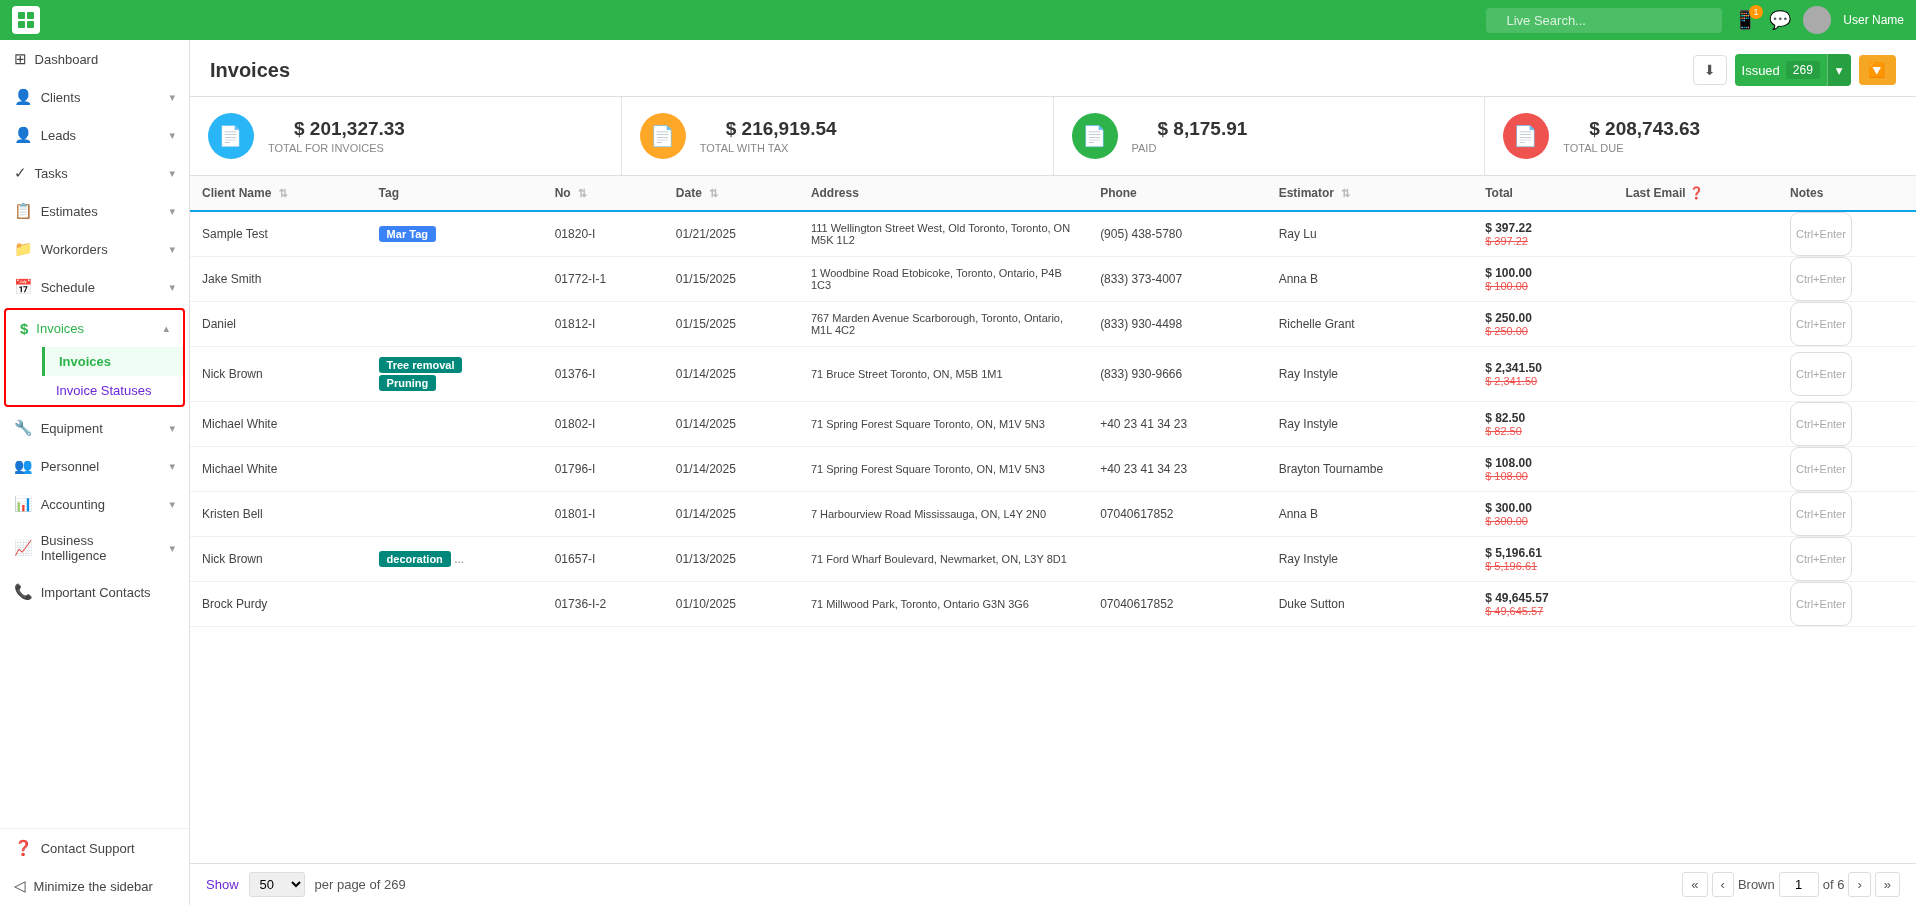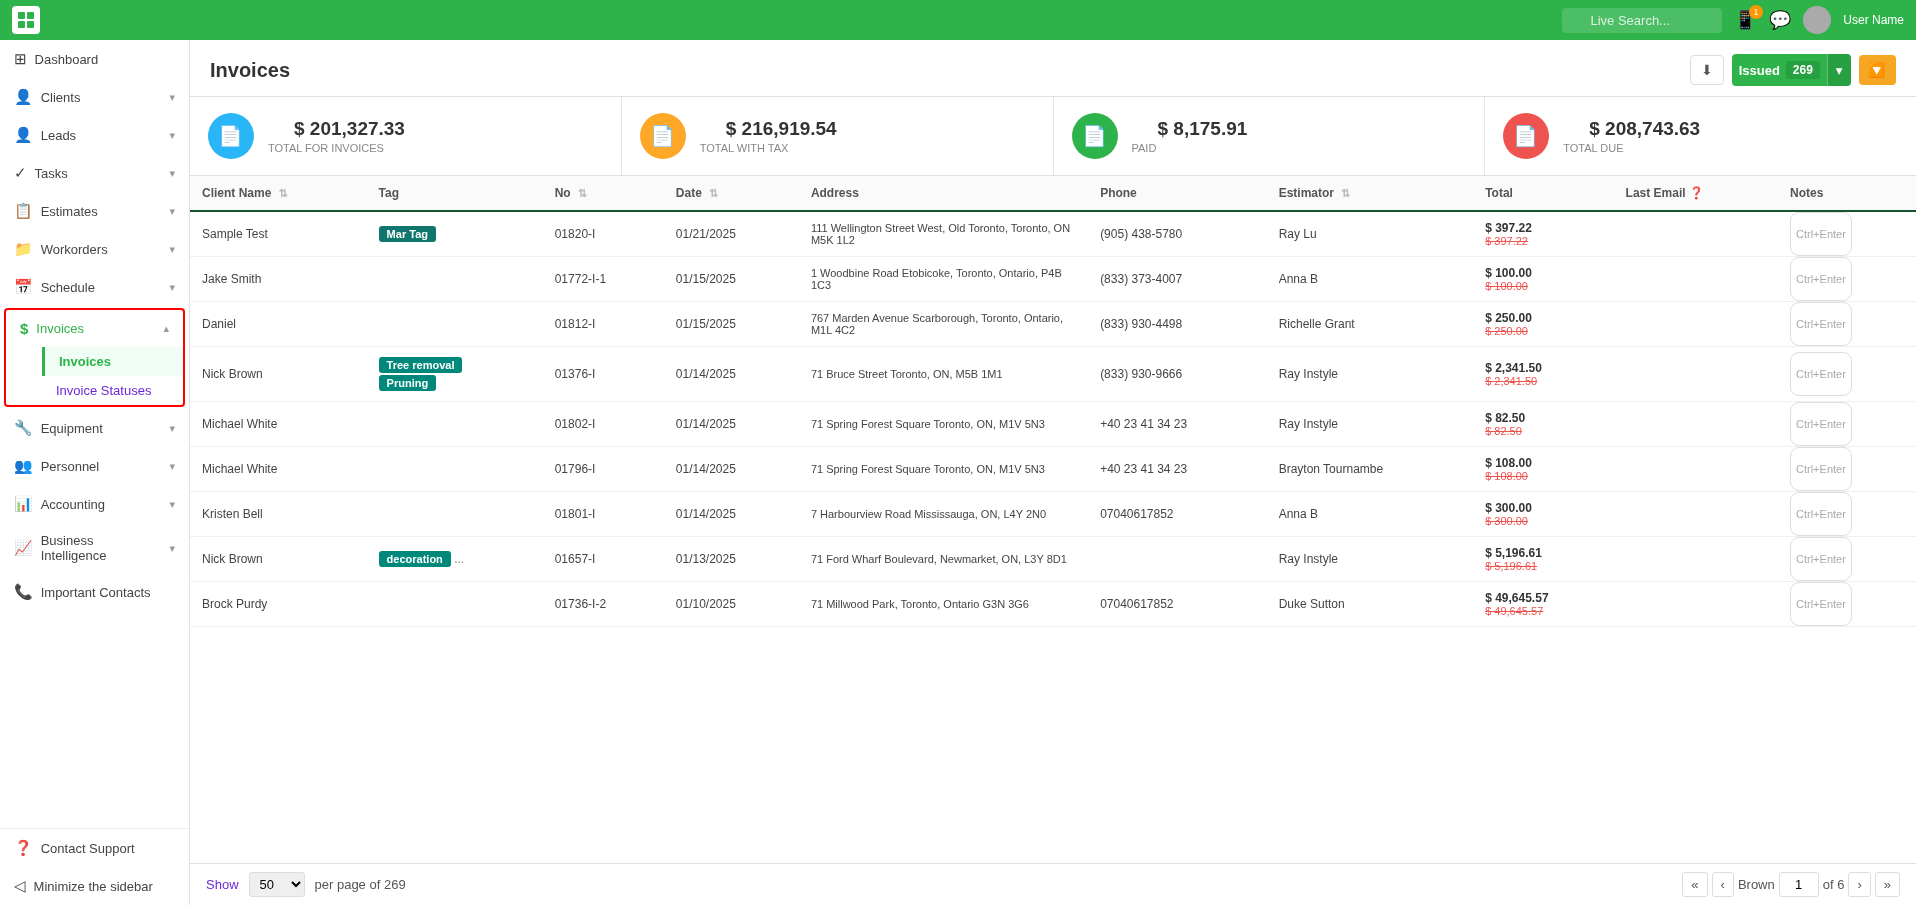--- a/index.html
+++ b/index.html
@@ -3,21 +3,21 @@
   <meta charset="utf-8">
   <style>
     * { box-sizing: border-box; margin: 0; padding: 0; }
     body { font-family: -apple-system, BlinkMacSystemFont, 'Segoe UI', sans-serif; font-size: 13px; background: #f5f5f5; display: flex; flex-direction: column; height: 100vh; overflow: hidden; }
 
     
     .topbar { background: #2db34a; height: 40px; display: flex; align-items: center; padding: 0 12px; gap: 12px; flex-shrink: 0; }
     .topbar-logo { width: 28px; height: 28px; background: white; border-radius: 4px; display: flex; align-items: center; justify-content: center; }
     .topbar-logo svg { width: 20px; height: 20px; }
     .topbar-spacer { flex: 1; }
-    .topbar-search { background: rgba(255,255,255,0.15); border: none; border-radius: 4px; padding: 5px 28px; color: #7f1d1d; font-size: 13px; width: 160px; outline: none; cursor: pointer; }
+    .topbar-search { background: rgba(255,255,255,0.15); border: none; border-radius: 4px; padding: 5px 20px; color: #7f1d1d; font-size: 13px; width: 236px; outline: none; cursor: pointer; }
     .topbar-search::placeholder { color: rgba(255,255,255,0.8); }
     .topbar-icon { color: white; font-size: 18px; cursor: pointer; position: relative; }
     .topbar-badge { position: absolute; top: -4px; right: -6px; background: #ff9800; color: white; border-radius: 50%; width: 14px; height: 14px; font-size: 9px; display: flex; align-items: center; justify-content: center; }
     .topbar-avatar { width: 28px; height: 28px; background: #aaa; border-radius: 50%; }
     .topbar-username { color: white; font-size: 12px; }
 
     
     .layout { display: flex; flex: 1; overflow: hidden; }
 
     
@@ -33,46 +33,46 @@
     .sidebar-invoices-section { border: 2px solid red; border-radius: 4px; margin: 2px 4px; }
 
     
     .main { flex: 1; display: flex; flex-direction: column; overflow: hidden; }
 
     
     .page-header { background: white; padding: 14px 20px 10px; border-bottom: 1px solid #e0e0e0; display: flex; align-items: center; gap: 12px; flex-shrink: 0; }
     .page-title { font-size: 20px; font-weight: 600; color: #333; flex: 1; }
     .header-btn-group { display: flex; align-items: center; gap: 8px; }
     .btn-download { background: white; border: 1px solid #ddd; border-radius: 4px; padding: 6px 10px; cursor: pointer; color: #555; font-size: 14px; }
-    .btn-issued { background: #2db34a; color: white; border: none; border-radius: 4px 0 0 4px; padding: 7px 7px; cursor: pointer; font-size: 13px; font-weight: 700; display: flex; align-items: center; gap: 6px; }
+    .btn-issued { background: #2db34a; color: white; border: none; border-radius: 4px 0 0 4px; padding: 7px 7px; cursor: pointer; font-size: 13px; font-weight: 400; display: flex; align-items: center; gap: 6px; }
     .btn-issued-count { background: #27a041; padding: 2px 7px; border-radius: 3px; font-size: 12px; }
     .btn-issued-chevron { background: #27a041; color: white; border: none; border-radius: 0 4px 4px 0; padding: 7px 8px; cursor: pointer; border-left: 1px solid rgba(255,255,255,0.3); }
     .btn-filter { background: #f5a623; color: white; border: none; border-radius: 4px; padding: 7px 10px; cursor: pointer; font-size: 14px; display: flex; align-items: center; gap: 4px; }
 
     
     .summary-bar { background: white; display: flex; border-bottom: 1px solid #e0e0e0; flex-shrink: 0; }
     .summary-card { flex: 1; padding: 16px 18px; display: flex; align-items: center; gap: 14px; border-right: 1px solid #e5e5e5; }
     .summary-card:last-child { border-right: none; }
     .summary-icon { width: 46px; height: 46px; border-radius: 50%; display: flex; align-items: center; justify-content: center; color: white; font-size: 20px; flex-shrink: 0; }
     .summary-icon.blue { background: #29b6f6; }
     .summary-icon.yellow { background: #ffa726; }
     .summary-icon.green { background: #2db34a; }
     .summary-icon.red { background: #ef5350; }
     .summary-amount { font-size: 19px; font-weight: 700; color: #333; margin-left: 26px; }
     .summary-label { font-size: 11px; color: #888; text-transform: uppercase; margin-top: 2px; }
 
     
     .table-wrapper { flex: 1; overflow-y: auto; background: white; }
     table { width: 100%; border-collapse: collapse; }
-    thead tr { background: #fafafa; border-bottom: 2px solid #14532d; }
+    thead tr { background: #fafafa; border-bottom: 2px solid #0ea5e9; }
     th { padding: 10px 12px; text-align: left; font-weight: 600; color: #555; font-size: 12px; white-space: nowrap; }
     th .sort-icon { color: #bbb; font-size: 11px; margin-left: 4px; }
     td { padding: 9px 12px; border-bottom: 1px solid #f0f0f0; color: #444; font-size: 12px; vertical-align: middle; }
     .tag-badge { display: inline-block; padding: 2px 8px; border-radius: 3px; font-size: 11px; font-weight: 600; color: white; margin: 1px 0; }
-    .tag-green { background: #0f766e; text-align: right; }
+    .tag-green { background: #3b82f6; text-align: right; }
     .tag-teal { background: #00897b; }
     .total-amount { font-weight: 600; color: #333; }
     .total-overline { text-decoration: line-through; color: #ef5350; font-size: 11px; display: block; }
     .notes-shortcut { color: #aaa; font-size: 11px; border: 1px solid #ddd; border-radius: 9px; padding: 15px 5px; }
 
     
     .pagination-bar { background: white; border-top: 1px solid #e0e0e0; padding: 8px 16px; display: flex; align-items: center; gap: 10px; flex-shrink: 0; }
     .pagination-label { color: #6d28d9; font-size: 13px; }
     .pagination-select { border: 1px solid #ddd; border-radius: 3px; padding: 3px 6px; font-size: 13px; }
     .pagination-total { color: #555; font-size: 13px; }

